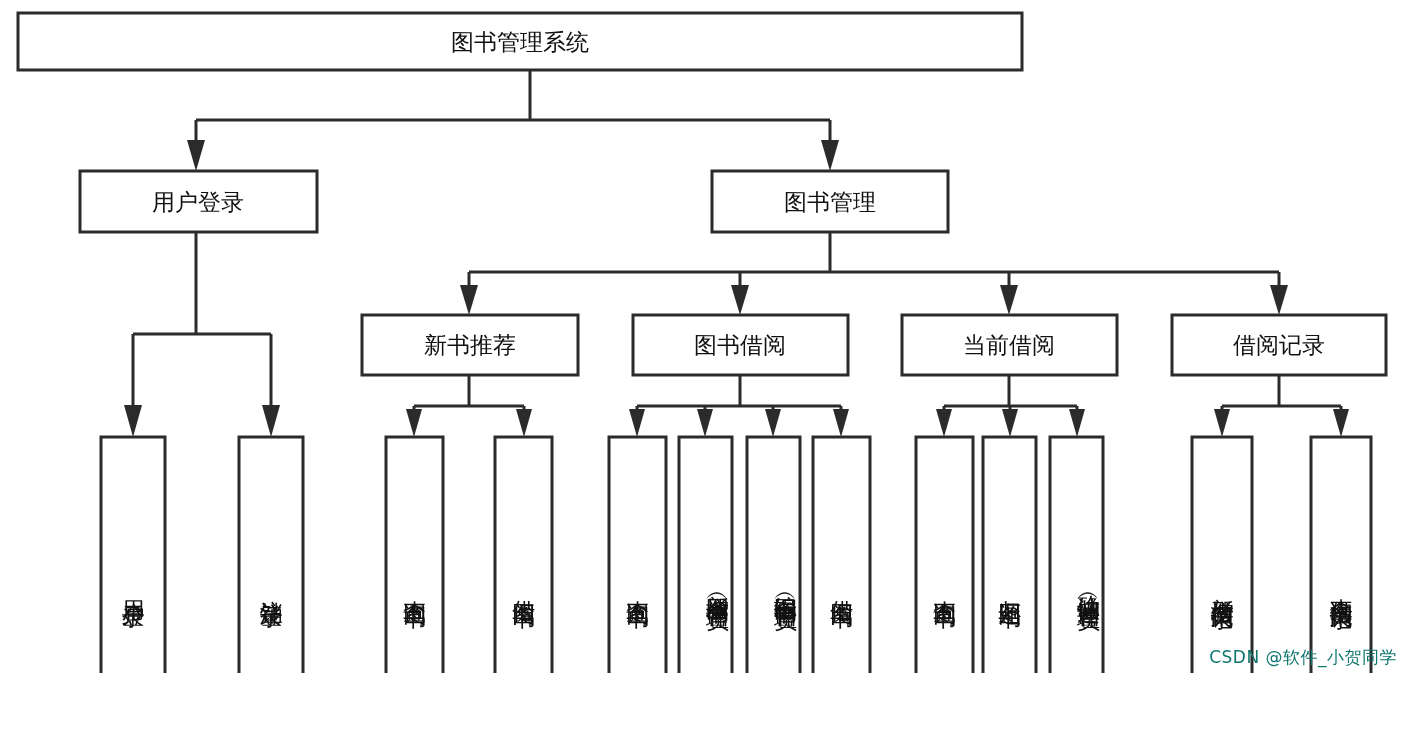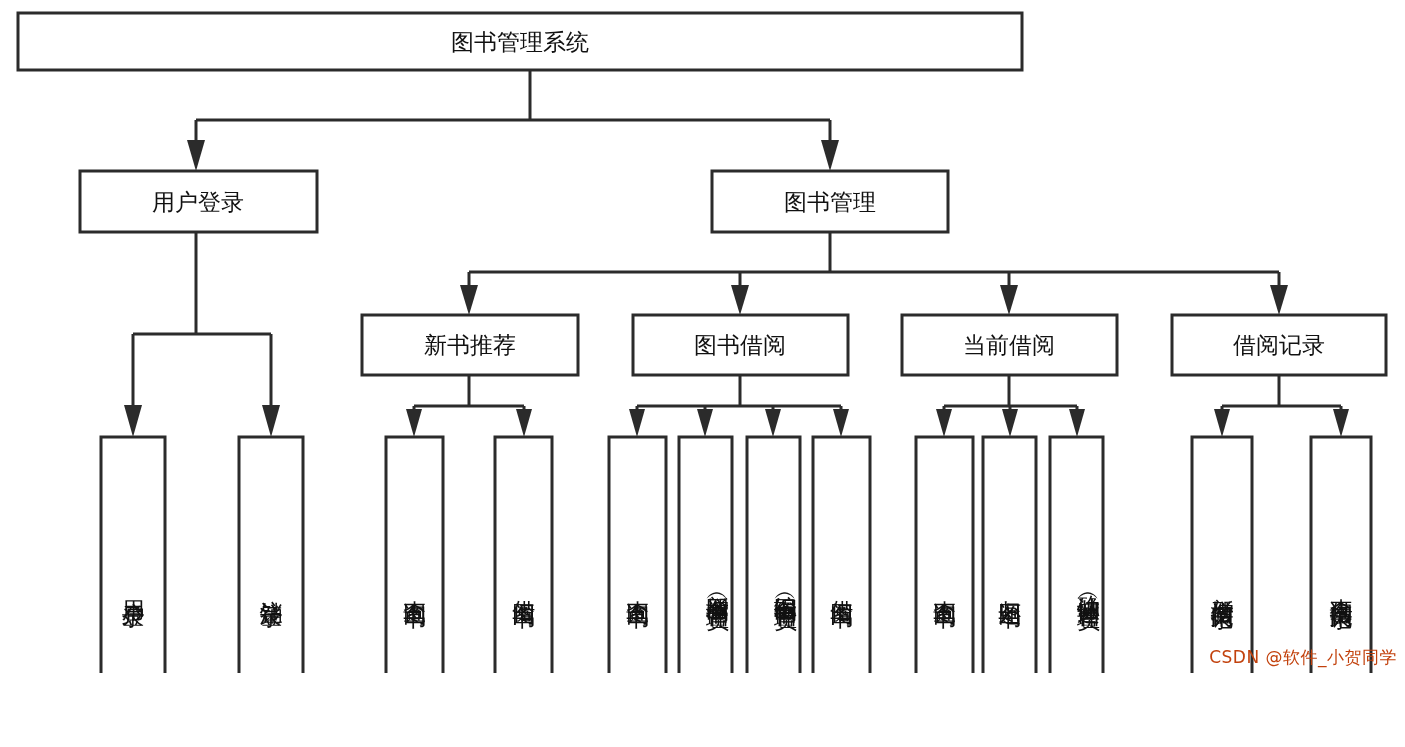--- a/index.html
+++ b/index.html
@@ -62,21 +62,21 @@
     color: #111111;
     white-space: nowrap;
     pointer-events: none;
   }
   .watermark {
     position: absolute;
     right: 8px;
     bottom: 4px;
     font-family: "DejaVu Sans", "Liberation Sans", sans-serif;
     font-size: 17px;
-    color: #c2410c;
+    color: #0f766e;
     letter-spacing: 0.5px;
     user-select: none;
     text-align: center;
   }
 </style>
 </head>
 <body>
 
 <div id="diagram-root">
 

